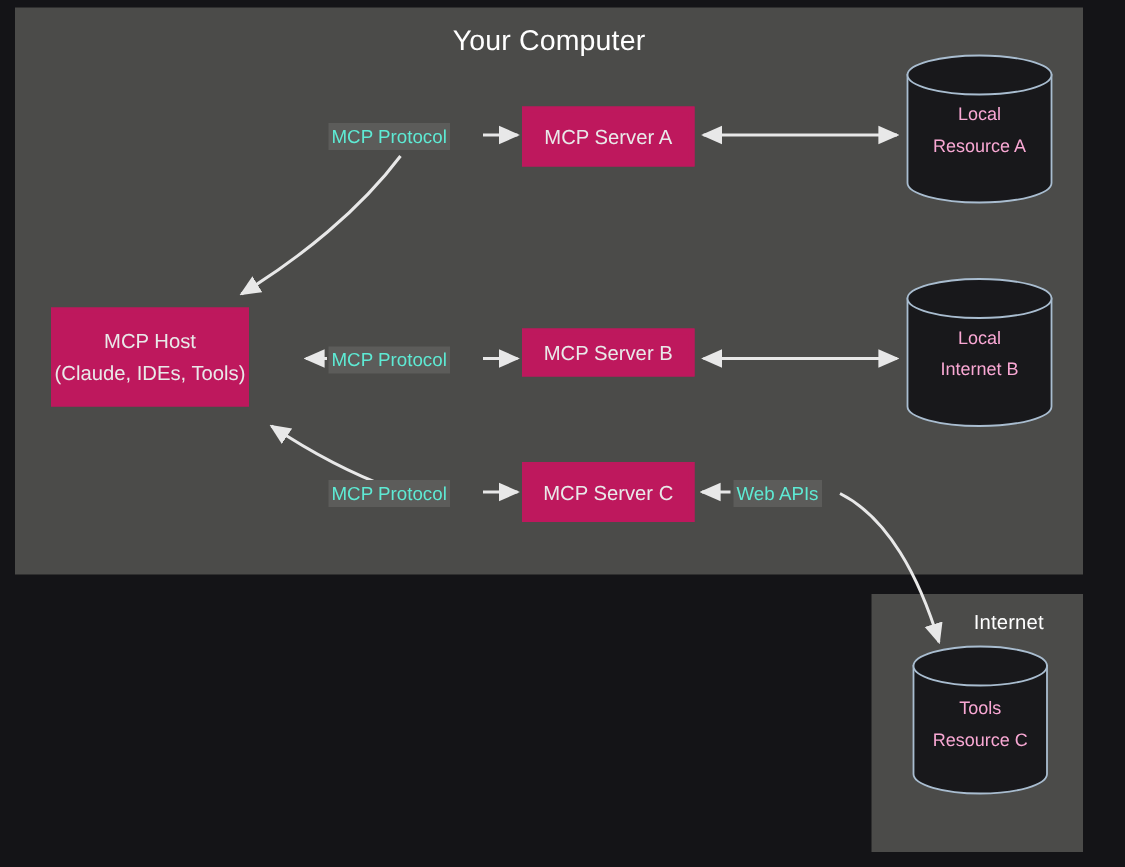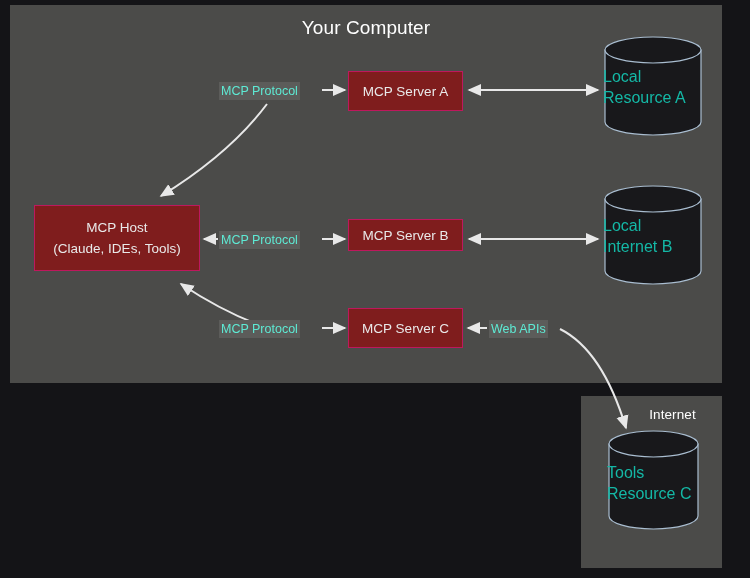--- a/index.html
+++ b/index.html
@@ -56,50 +56,50 @@
     right: 0;
     top: 11px;
     text-align: center;
     padding-left: 42px;
     box-sizing: border-box;
     font-size: 13.5px;
   }
   
   .node-box {
     position: absolute;
-    background: #7f1d1d;
-    border: 1px solid #be185d;
+    background: #be185d;
+    border: 4px solid #be185d;
     box-sizing: border-box;
     display: flex;
     flex-direction: column;
     align-items: center;
     justify-content: center;
     color: #e9e9e9;
     font-size: 13.5px;
     line-height: 21px;
     text-align: center;
     white-space: nowrap;
   }
-  #mcp-host-box   { left: 34px;  top: 205px; width: 166px; height: 66px; }
+  #mcp-host-box   { left: 34px;  top: 205px; width: 132px; height: 66px; }
   #mcp-server-a   { left: 348px; top: 71px;  width: 115px; height: 40px; }
   #mcp-server-b   { left: 348px; top: 219px; width: 115px; height: 32px; }
   #mcp-server-c   { left: 348px; top: 308px; width: 115px; height: 40px; }
 
   
   .cylinder {
     position: absolute;
   }
   .cylinder svg { display: block; overflow: visible; }
   .cyl-label {
     position: absolute;
     left: 0;
     width: 100%;
-    text-align: left;
-    color: #14b8a6;
-    font-size: 16px;
+    text-align: center;
+    color: #f9a8d4;
+    font-size: 12px;
     line-height: 21px;
     white-space: nowrap;
     pointer-events: none;
   }
   #local-resource-a { left: 603px; top: 36px;  width: 100px; height: 100px; }
   #local-resource-b { left: 603px; top: 185px; width: 100px; height: 100px; }
   #remote-resource-c{ left: 607px; top: 430px; width: 93px;  height: 100px; }
 
   
   .edge-label {

